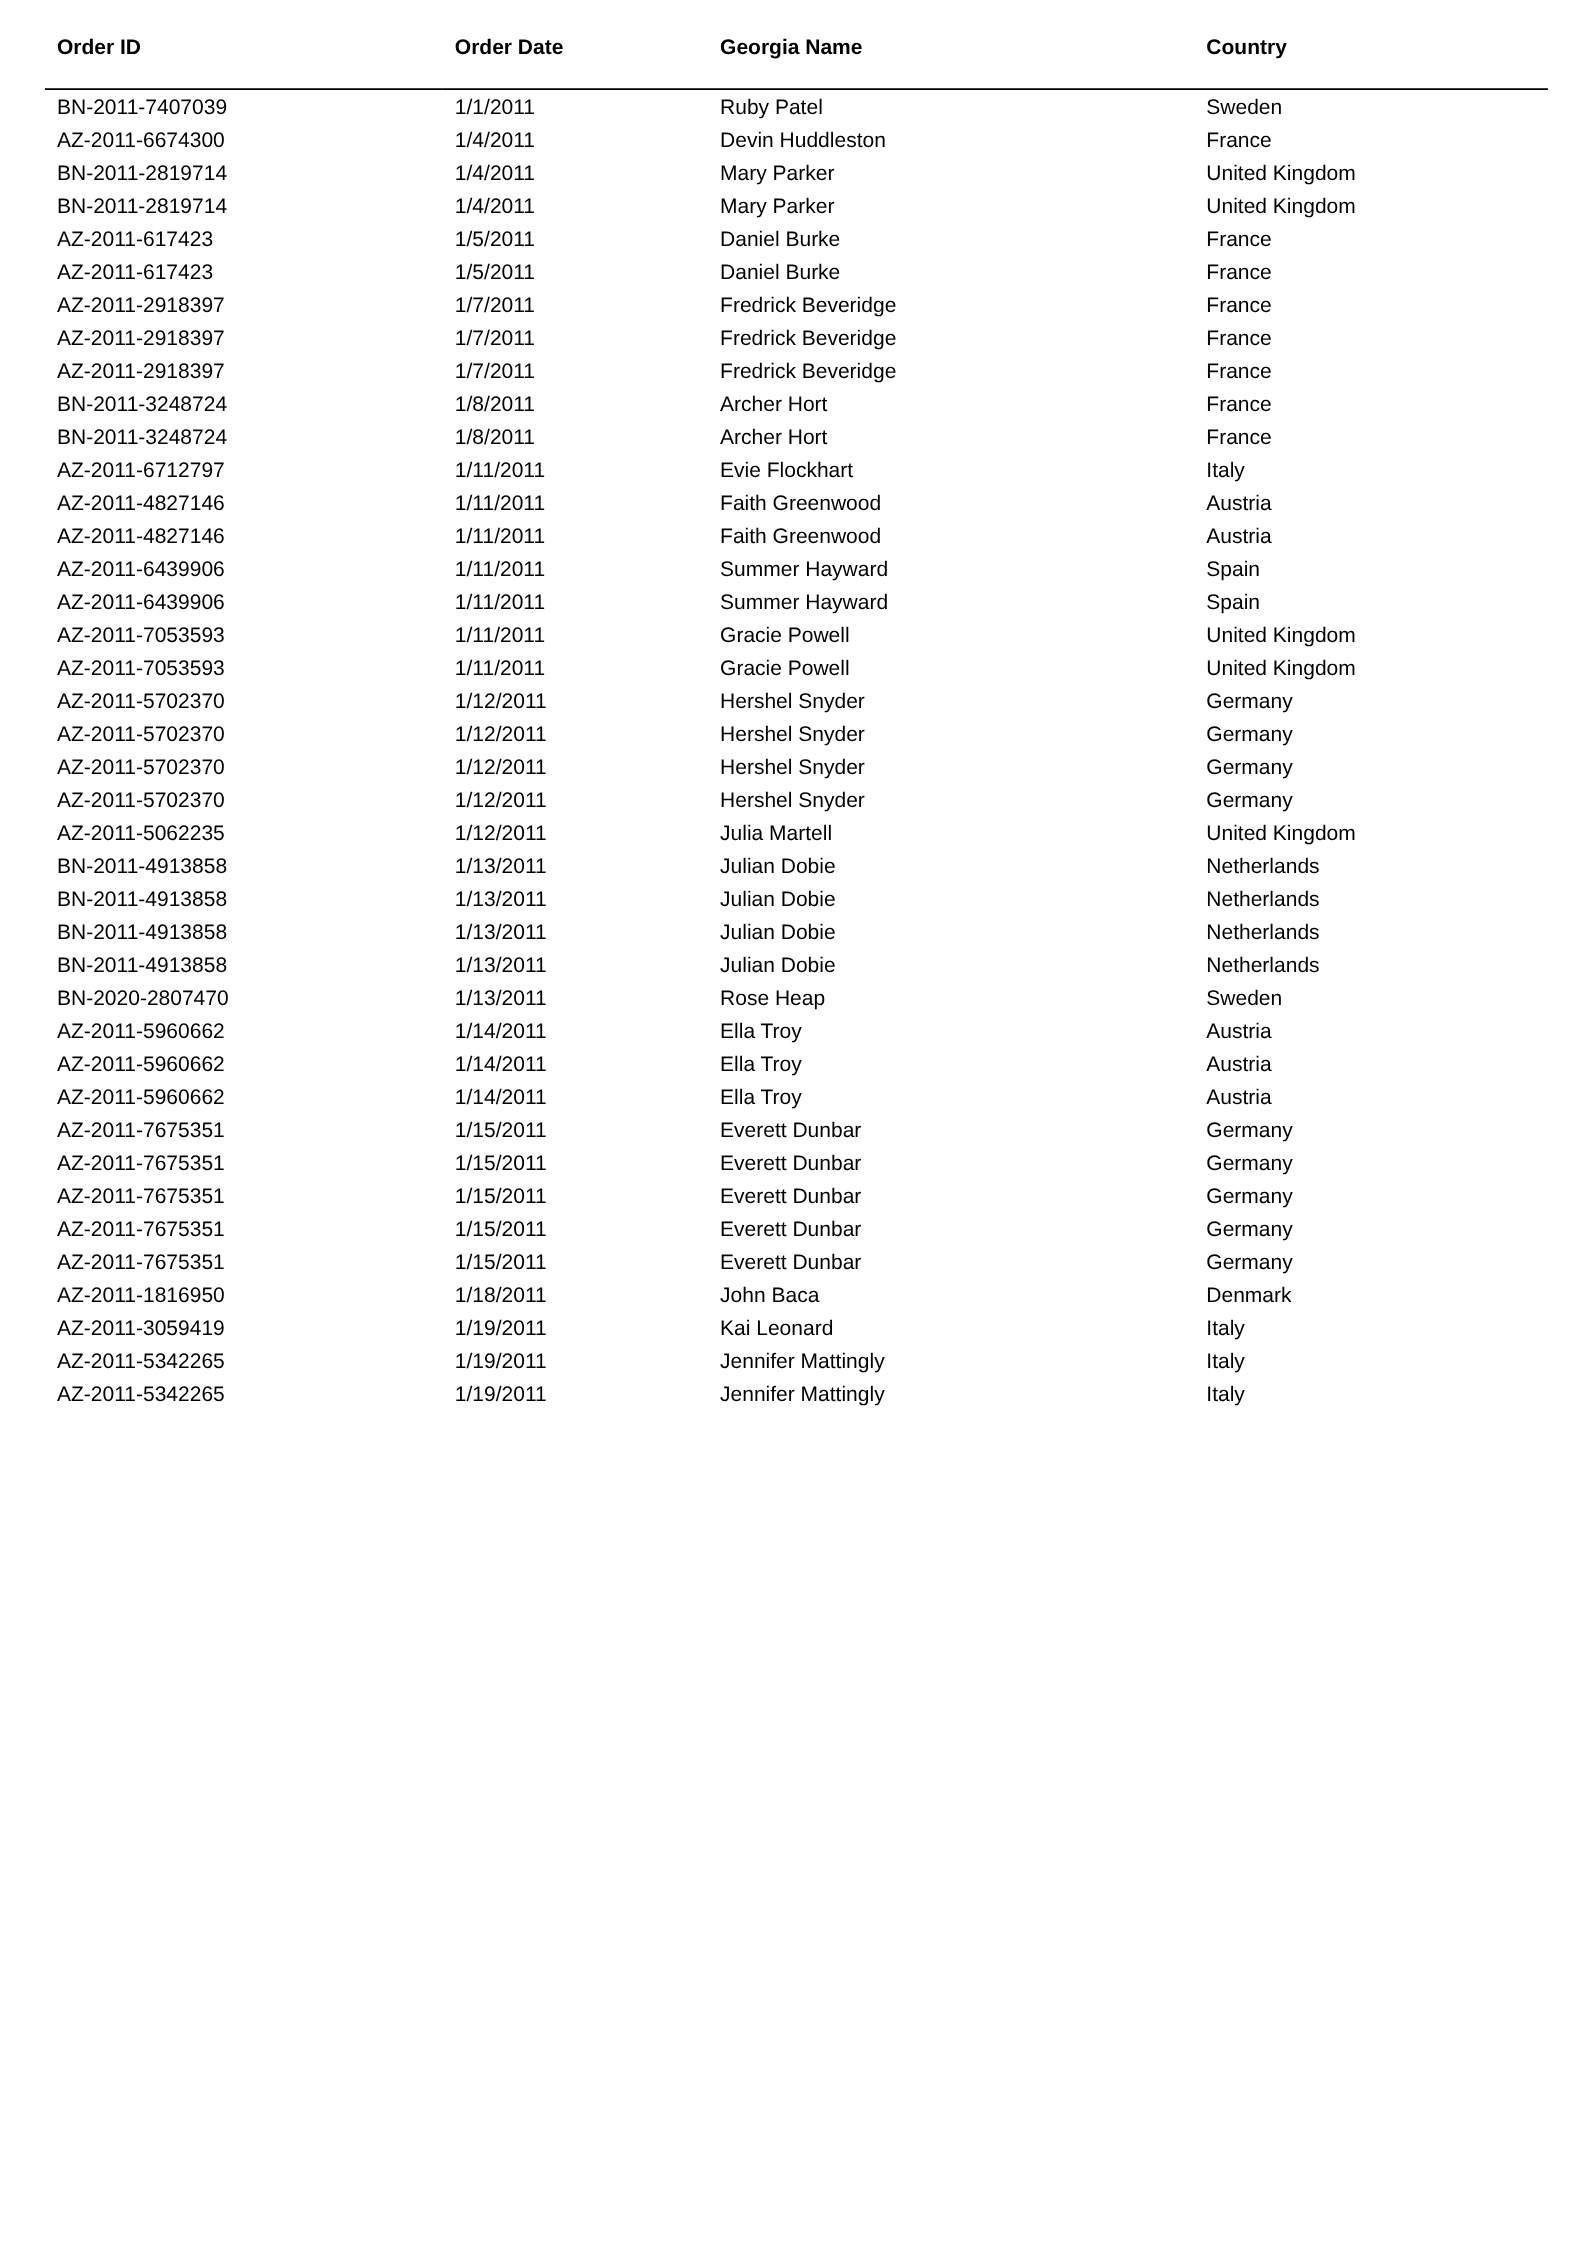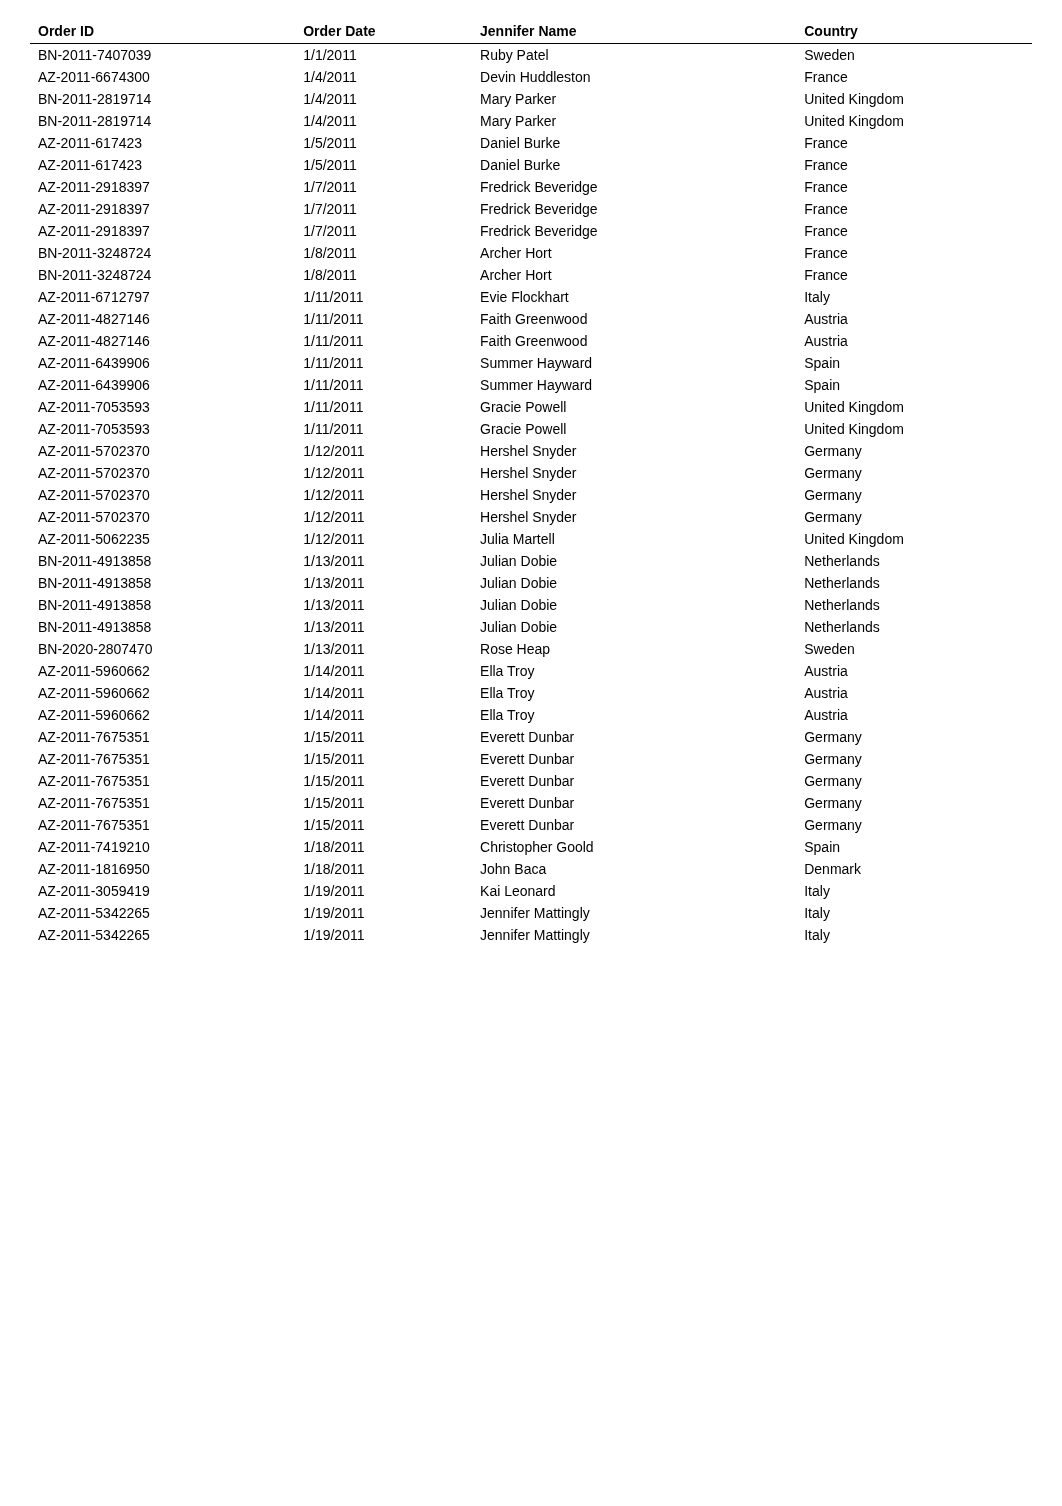--- a/index.html
+++ b/index.html
@@ -15,40 +15,40 @@
       border-collapse: collapse;
     }
     th, td {
       text-align: left;
       padding: 3px 8px;
       white-space: nowrap;
     }
     th {
       font-weight: bold;
       border-bottom: 1px solid #000;
-      padding-bottom: 4px;
+      padding-bottom: 20px;
       margin-bottom: 4px;
     }
     tr td {
       vertical-align: top;
     }
     .col-order-id { width: 180px; }
     .col-order-date { width: 120px; }
     .col-customer { width: 220px; }
     .col-country { width: 160px; }
   </style>
 </head>
 <body>
 
 <table>
   <thead>
     <tr>
       <th class="col-order-id">Order ID</th>
       <th class="col-order-date">Order Date</th>
-      <th class="col-customer">Jennifer Name</th>
+      <th class="col-customer">Georgia Name</th>
       <th class="col-country">Country</th>
     </tr>
   </thead>
   <tbody id="table-body">
   <tr>
         <td>BN-2011-7407039</td>
         <td>1/1/2011</td>
         <td>Ruby Patel</td>
         <td>Sweden</td>
       </tr>
@@ -256,26 +256,20 @@
         <td>Everett Dunbar</td>
         <td>Germany</td>
       </tr>
       <tr>
         <td>AZ-2011-7675351</td>
         <td>1/15/2011</td>
         <td>Everett Dunbar</td>
         <td>Germany</td>
       </tr>
       <tr>
-        <td>AZ-2011-7419210</td>
-        <td>1/18/2011</td>
-        <td>Christopher Goold</td>
-        <td>Spain</td>
-      </tr>
-      <tr>
         <td>AZ-2011-1816950</td>
         <td>1/18/2011</td>
         <td>John Baca</td>
         <td>Denmark</td>
       </tr>
       <tr>
         <td>AZ-2011-3059419</td>
         <td>1/19/2011</td>
         <td>Kai Leonard</td>
         <td>Italy</td>

